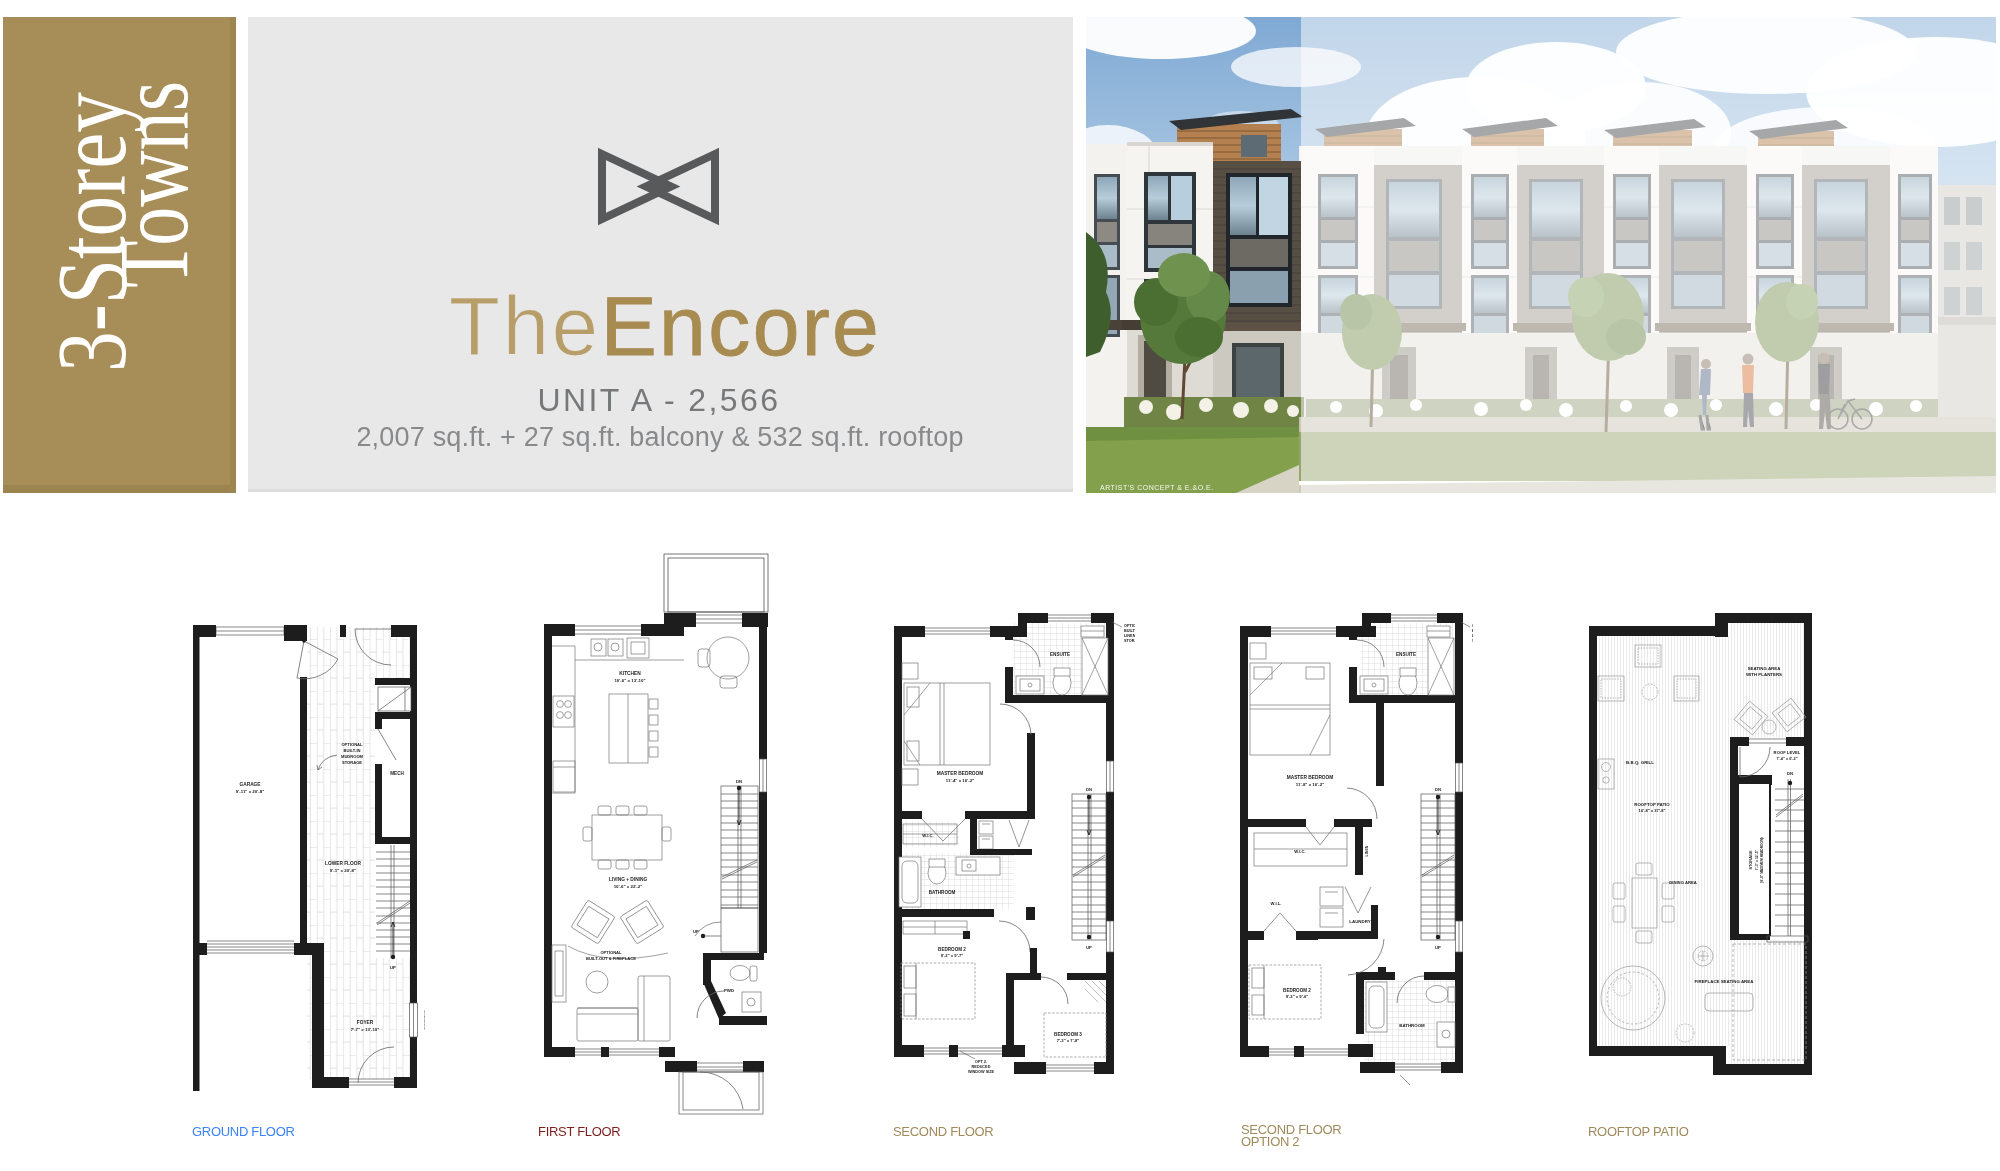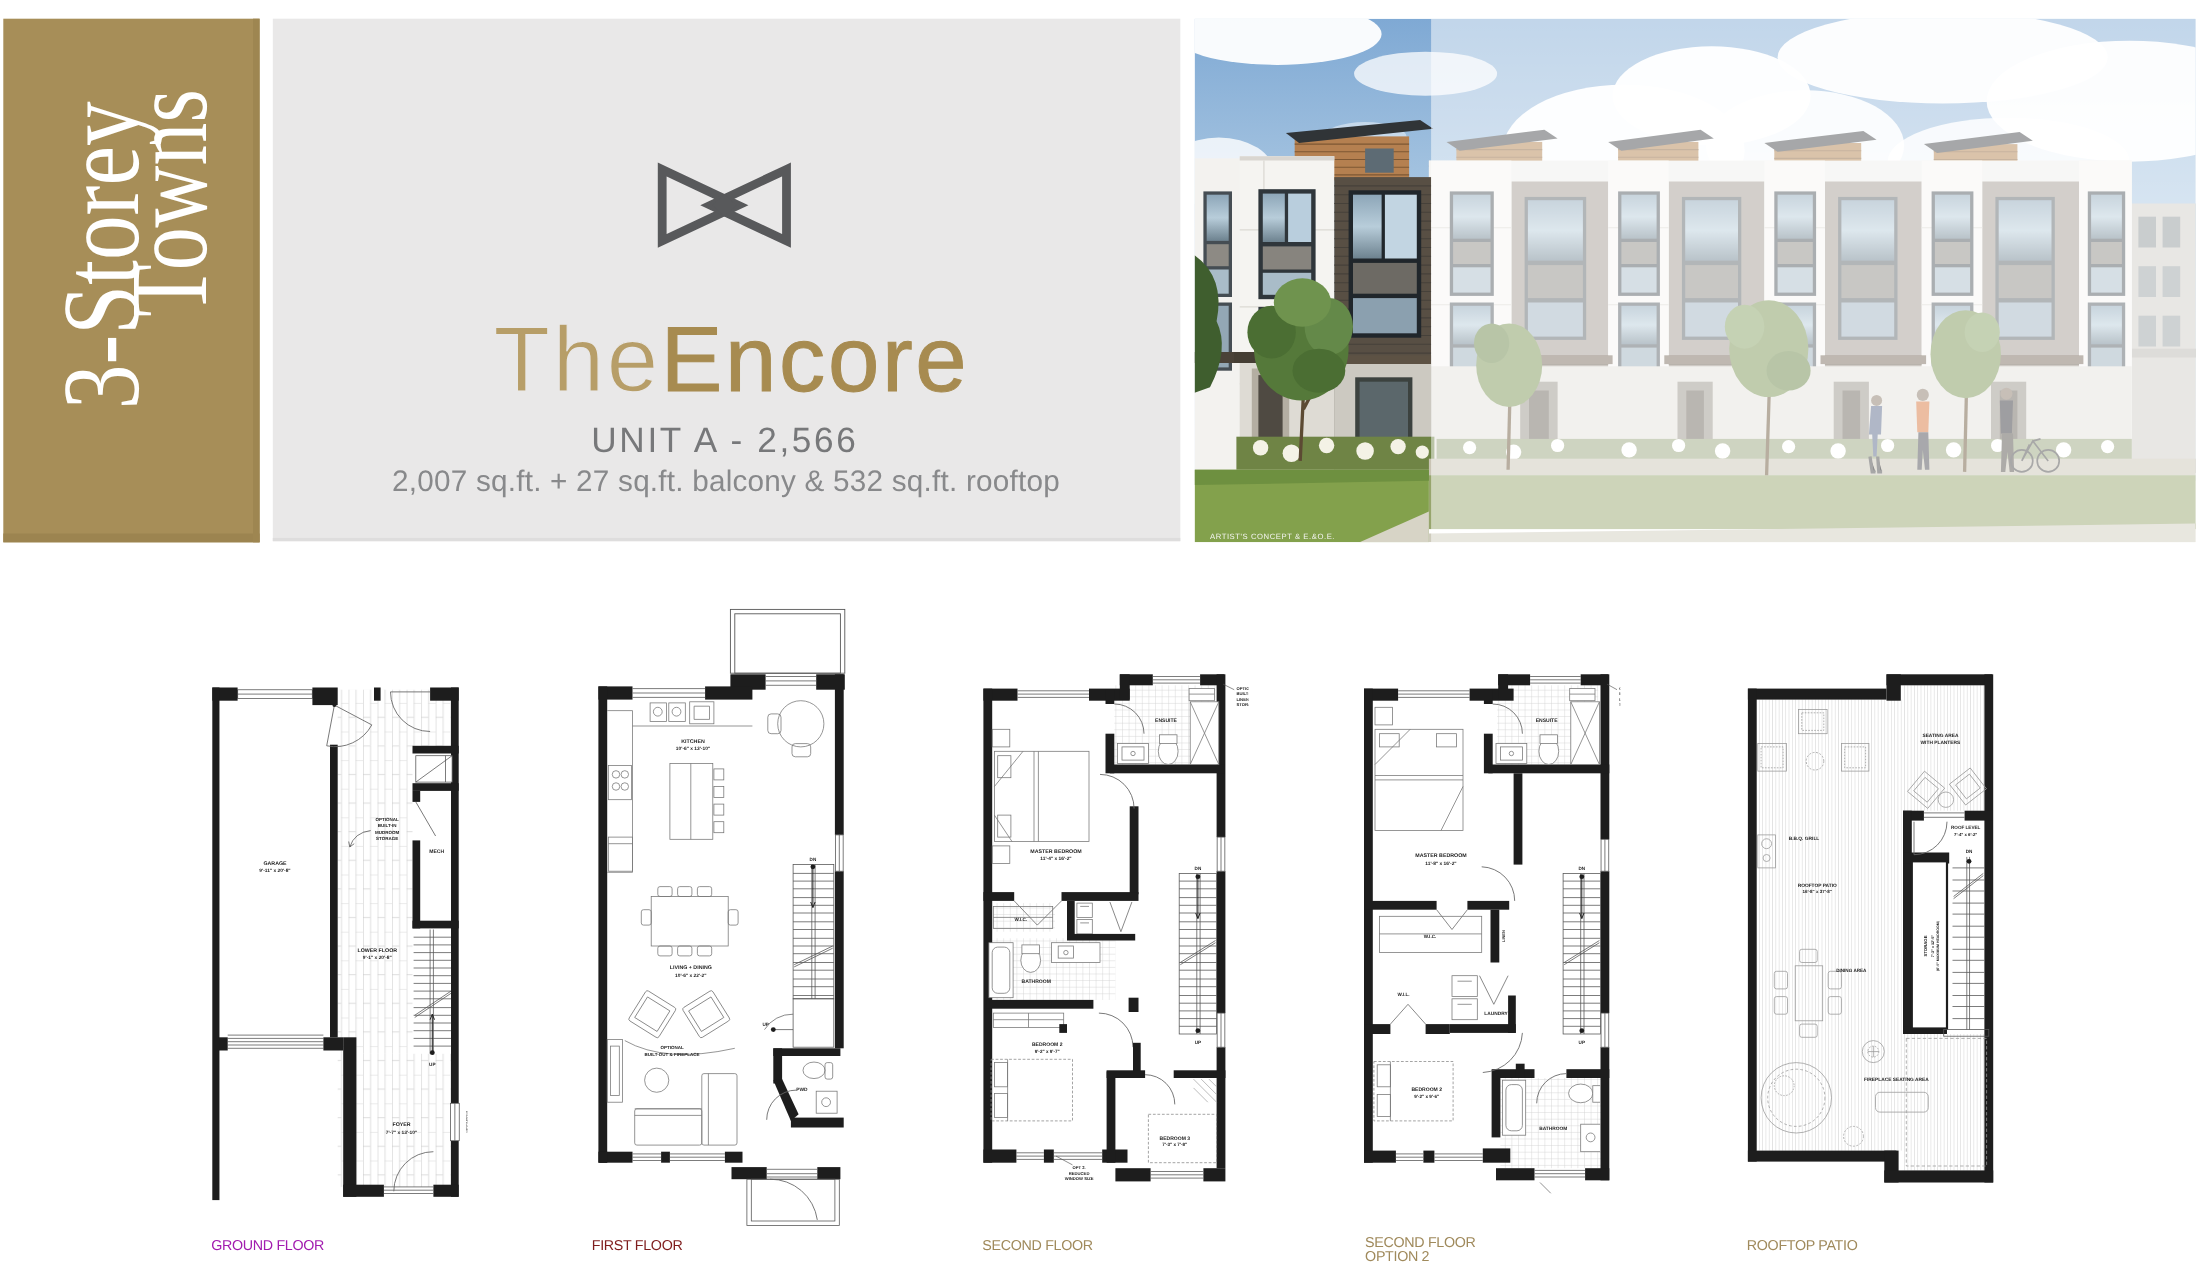--- a/index.html
+++ b/index.html
@@ -1200,21 +1200,21 @@
   <text x="1724" y="968" font-size="4.4" fill="#222" text-anchor="middle" font-weight="bold">FIREPLACE SEATING AREA</text>
 
   <rect x="1733" y="929" width="73" height="116" stroke="#999" stroke-width="0.7" fill="none" stroke-dasharray="3,2"></rect>
 
   <rect x="1589" y="1031" width="135" height="10" fill="#1d1d1d"></rect>
   <rect x="1713" y="1031" width="13" height="29" fill="#1d1d1d"></rect>
   <rect x="1713" y="1049" width="99" height="11" fill="#1d1d1d"></rect>
 </g>
 </svg>
 
-<div class="abs" style="left:192px;top:1109px;font-size:13px;letter-spacing:-0.3px;color:#a21caf;">GROUND FLOOR</div>
+<div class="abs" style="left:192px;top:1109px;font-size:13px;letter-spacing:-0.3px;color:#3b82f6;">GROUND FLOOR</div>
 
 <div class="abs" style="left:538px;top:1109px;font-size:13px;letter-spacing:-0.3px;color:#7f1d1d;">FIRST FLOOR</div>
 
 <div class="abs" style="left:893px;top:1109px;font-size:13px;letter-spacing:-0.3px;color:#a08a5c;">SECOND FLOOR</div>
 
 <div class="abs" style="left:1241px;top:1109px;font-size:13px;letter-spacing:-0.3px;color:#a08a5c;line-height:11.5px;">SECOND FLOOR<br>OPTION 2</div>
 
 <div class="abs" style="left:1588px;top:1109px;font-size:13px;letter-spacing:-0.3px;color:#a08a5c;">ROOFTOP PATIO</div>
 
 </div>

